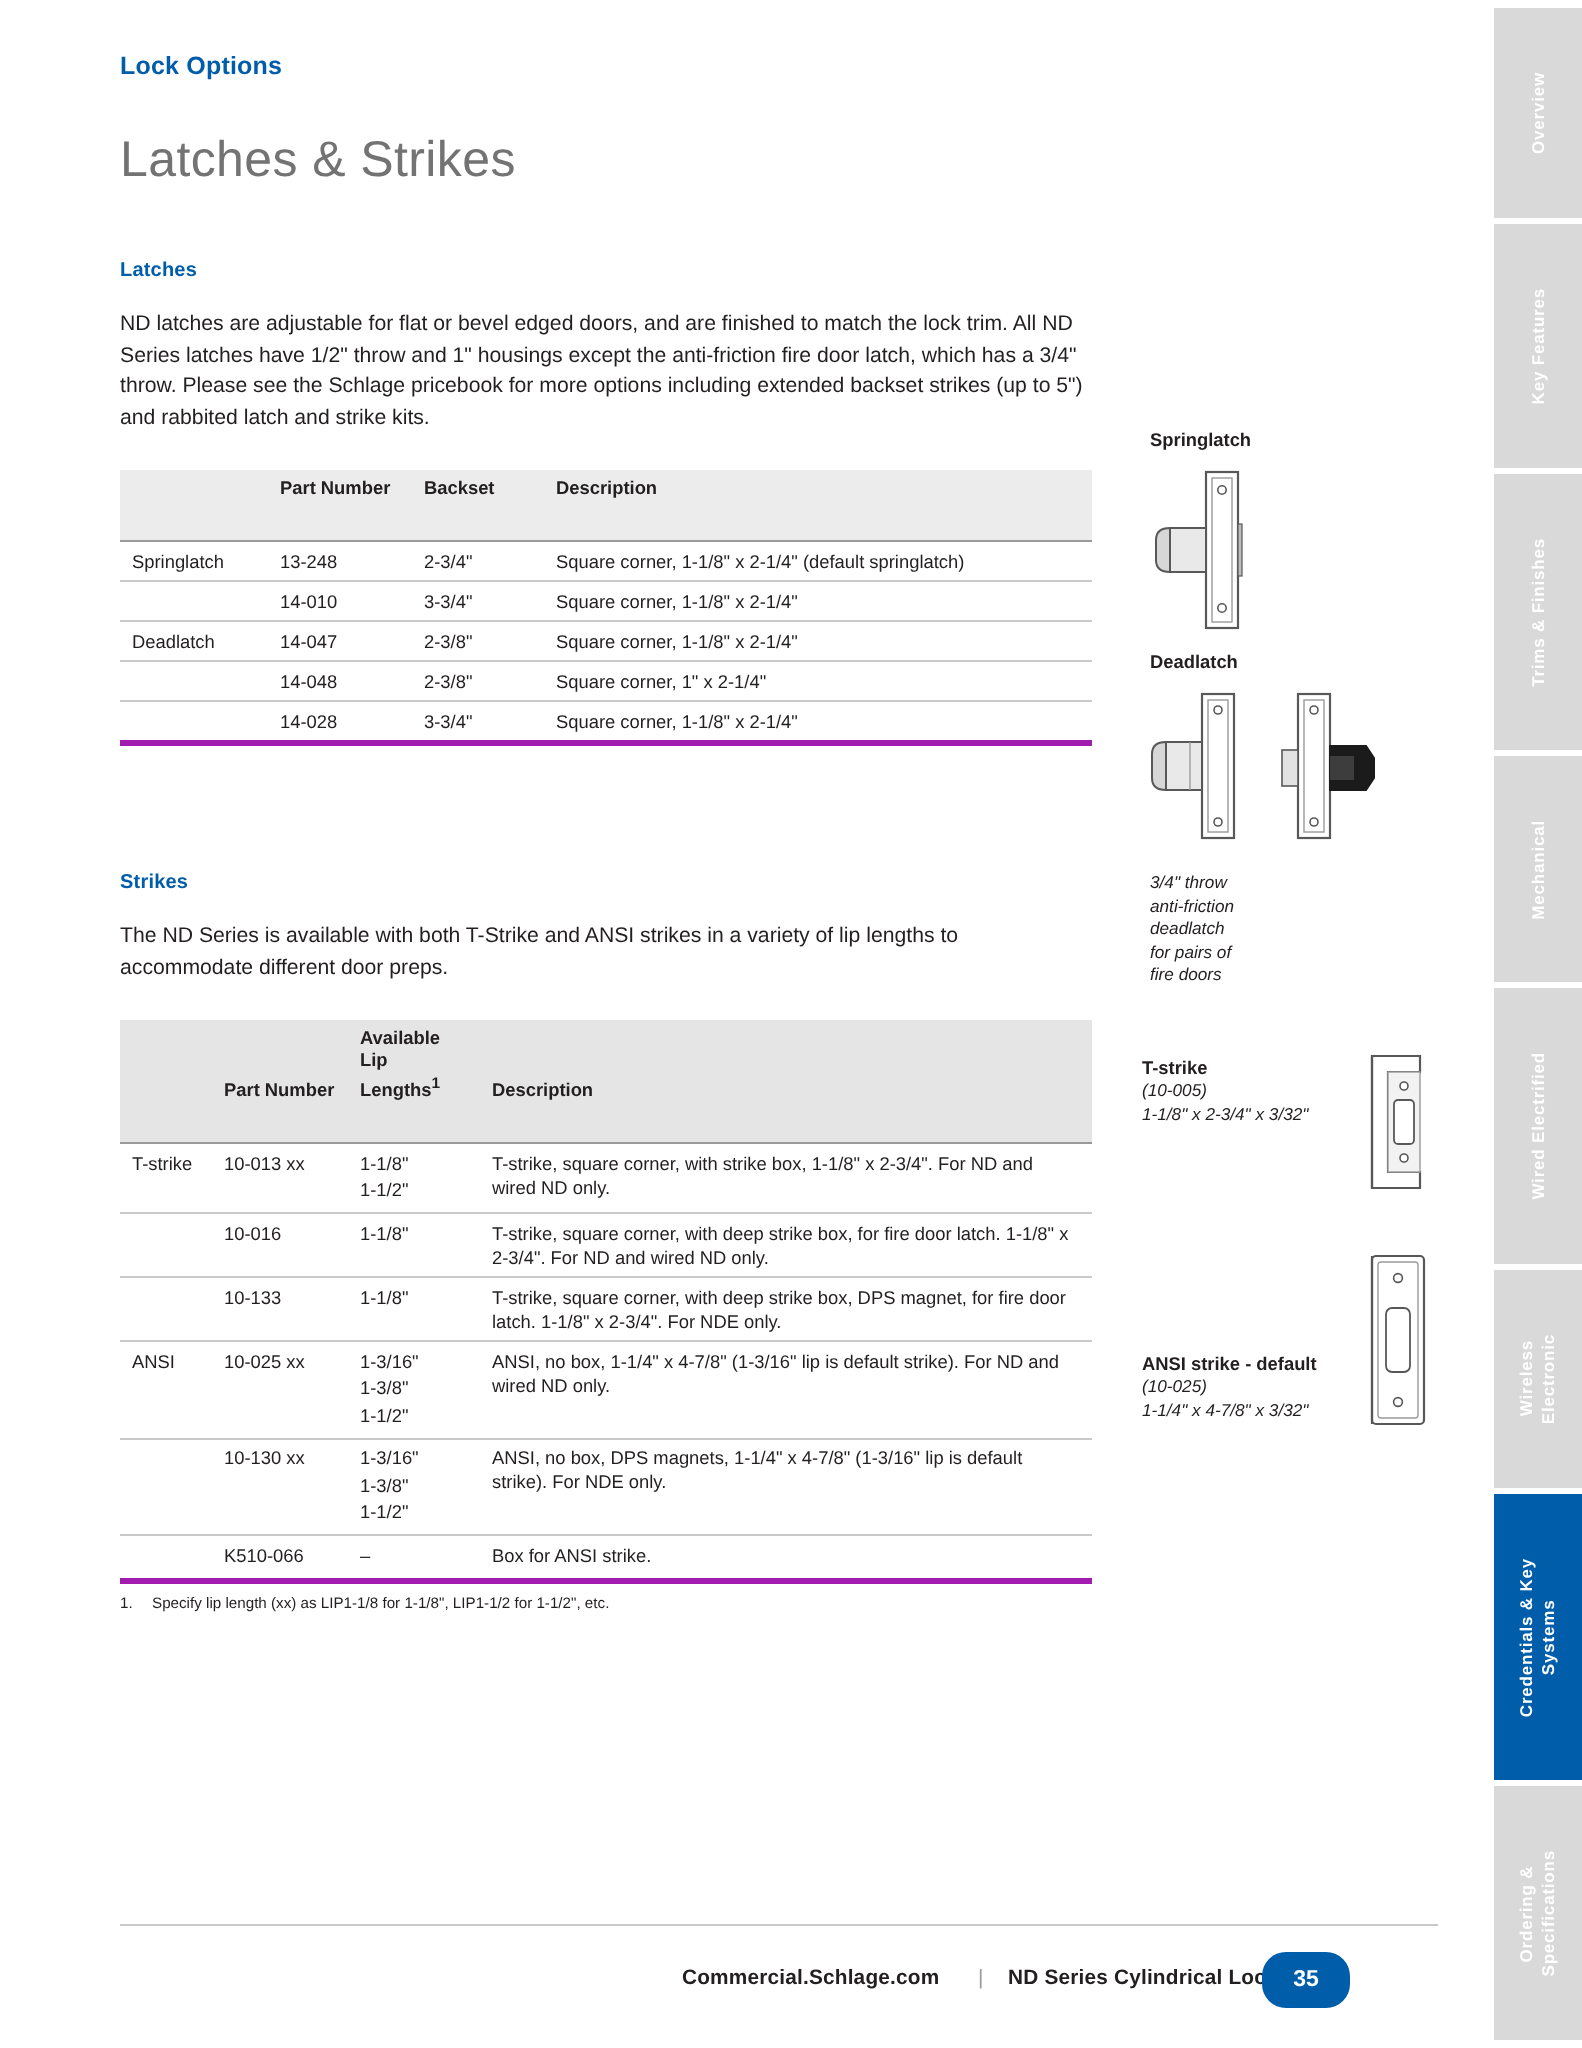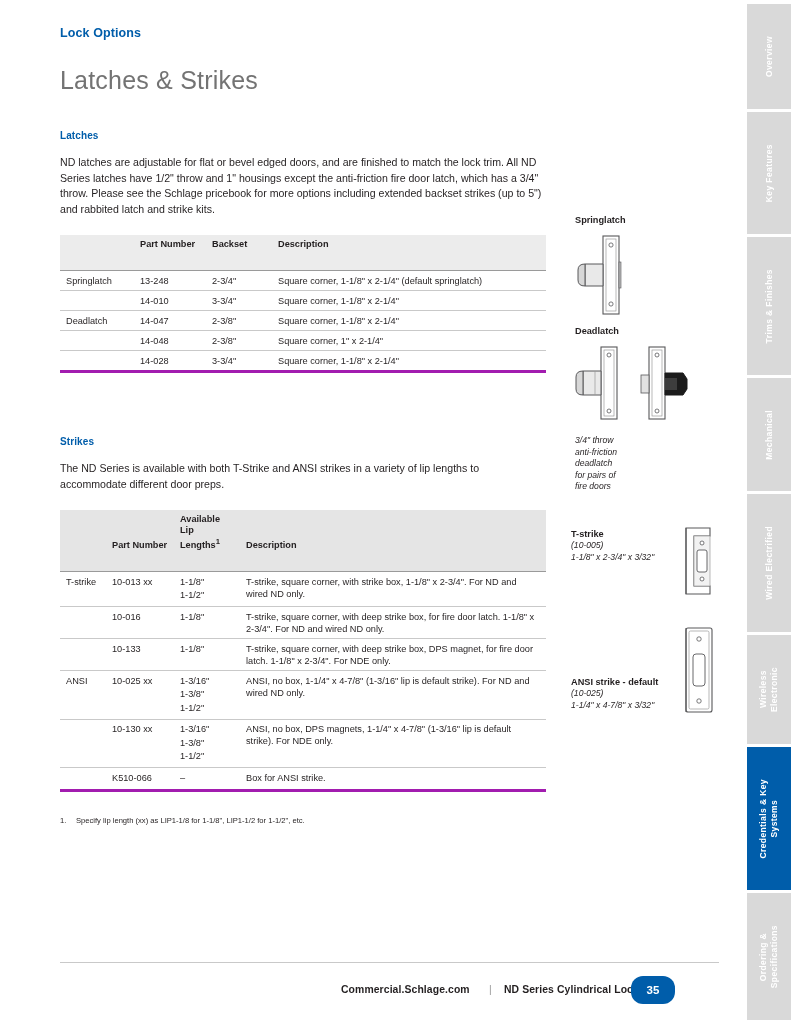--- a/index.html
+++ b/index.html
@@ -301,21 +301,21 @@
           <td></td>
           <td>K510-066</td>
           <td class="lip-list">
             <div>–</div>
           </td>
           <td>Box for ANSI strike.</td>
         </tr>
       </tbody>
     </table>
 
-    <div class="footnote" style="margin-top:24px;">
+    <div class="footnote" style="margin-top:5px;">
       <span class="num">1.</span><span>Specify lip length (xx) as LIP1-1/8 for 1-1/8", LIP1-1/2 for 1-1/2", etc.</span>
     </div>
   </div>
 
   <div style="position:absolute;left:575px;top:214px;">
     <div class="fig-label">Springlatch</div>
     <svg width="120" height="85" viewBox="0 0 120 85" style="margin-top:8px;">
 
       <rect x="28" y="2" width="16" height="78" fill="#ffffff" stroke="#58585a" stroke-width="1.1"></rect>
       <rect x="31" y="5" width="10" height="72" fill="none" stroke="#9a9a9a" stroke-width="0.7"></rect>

